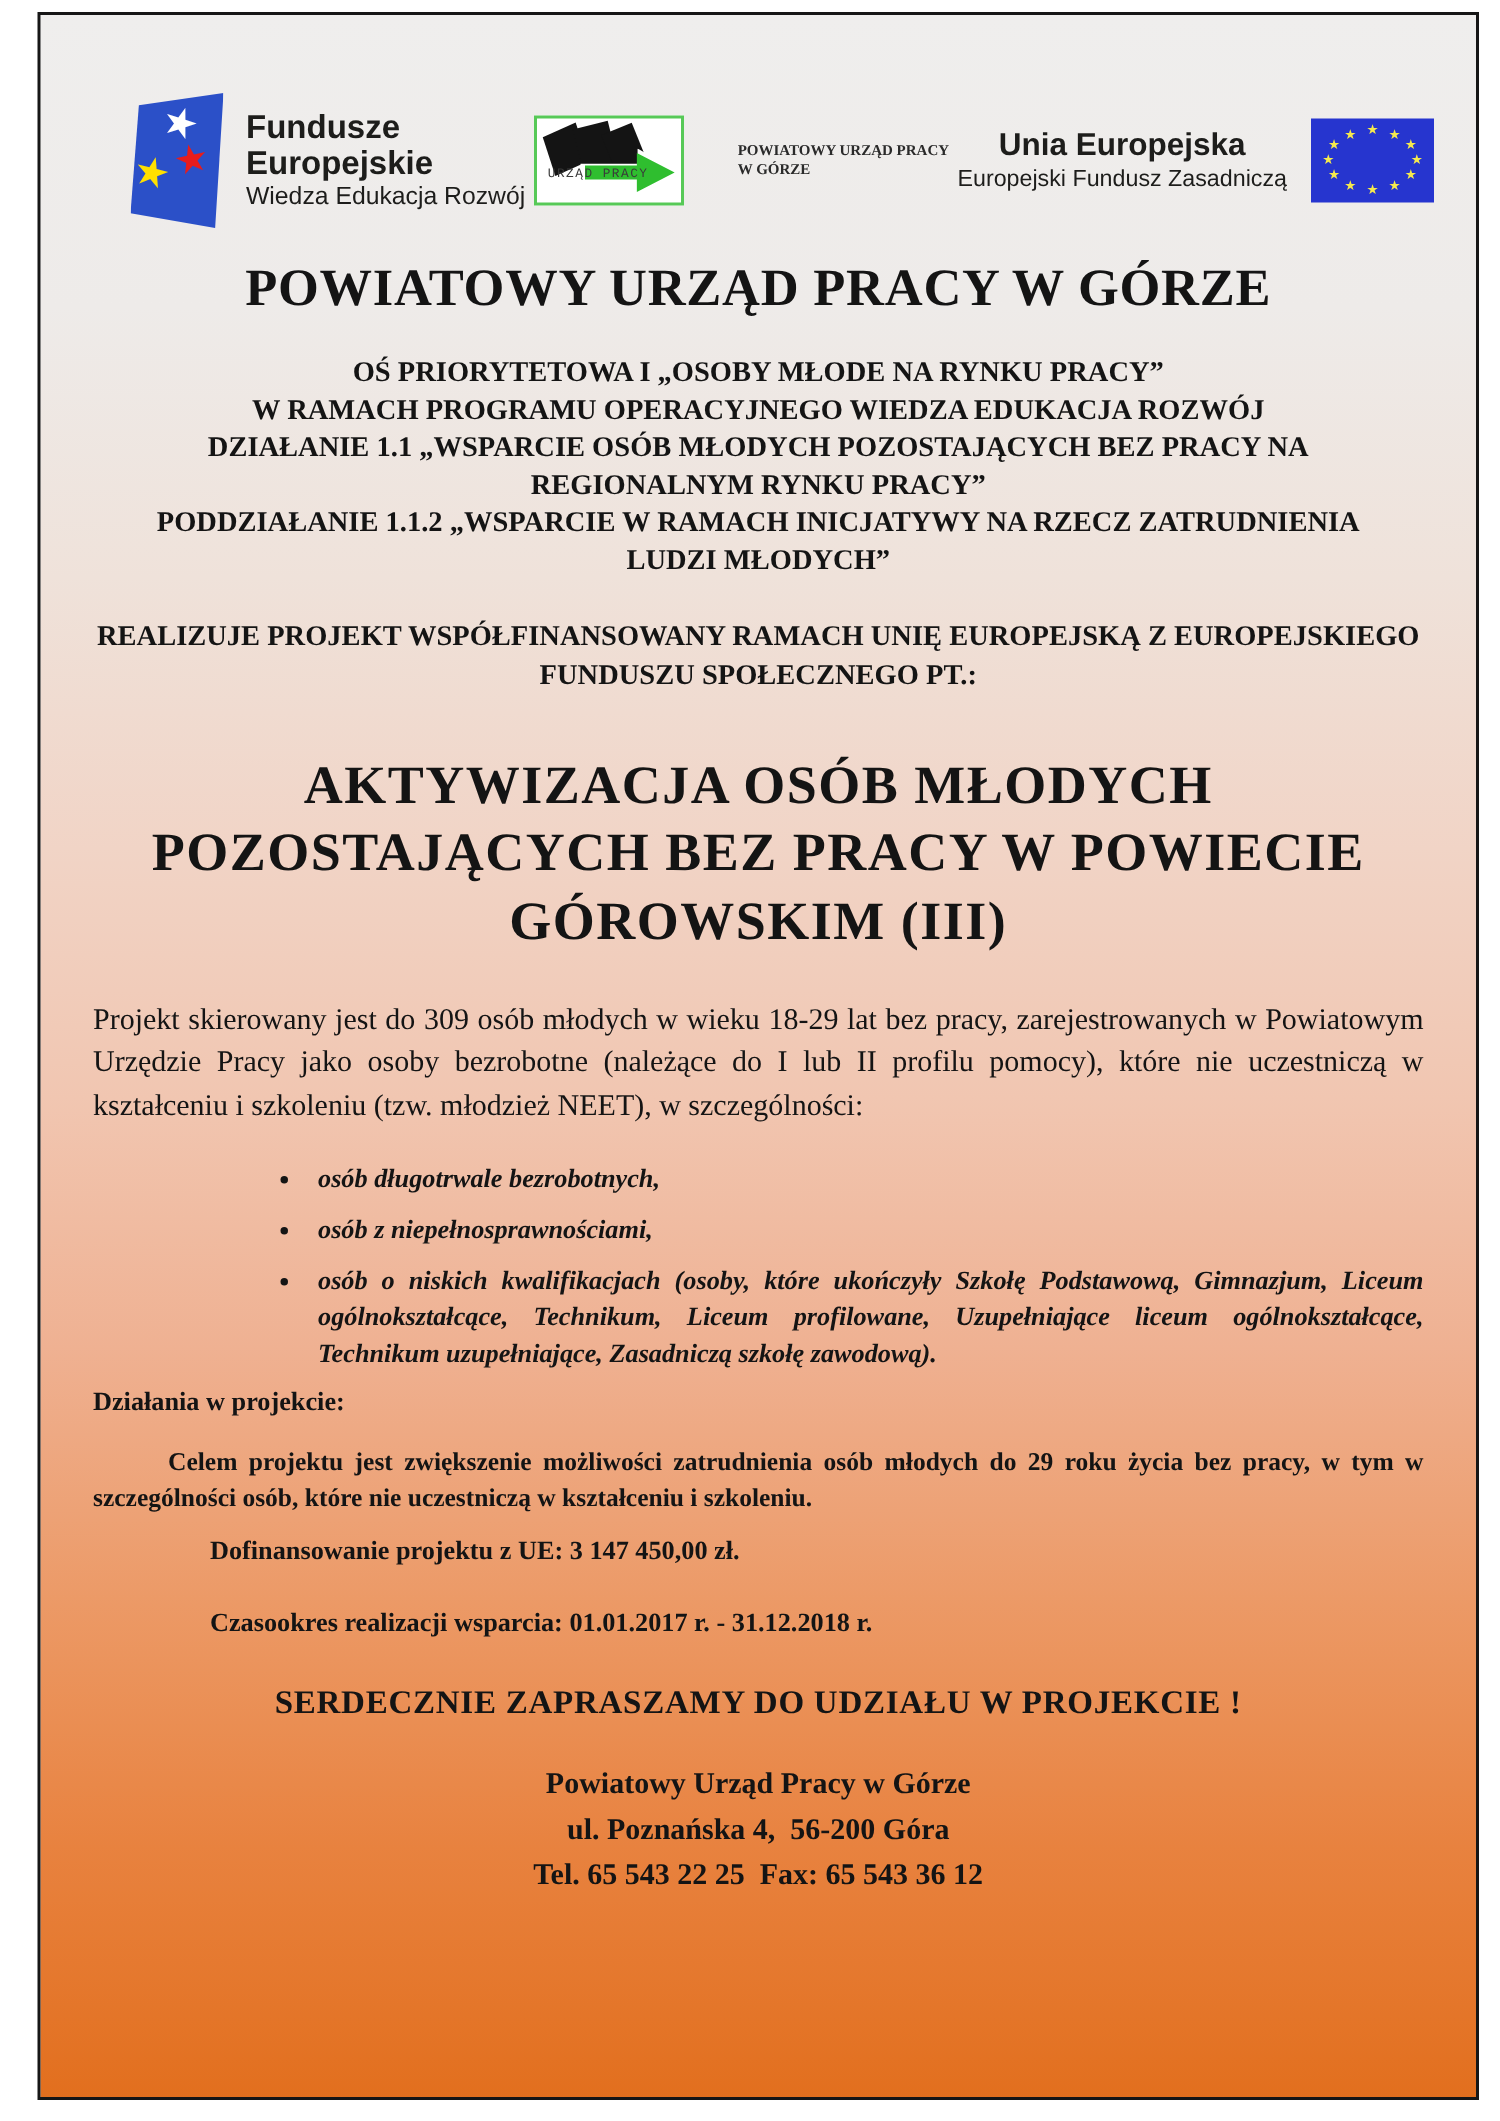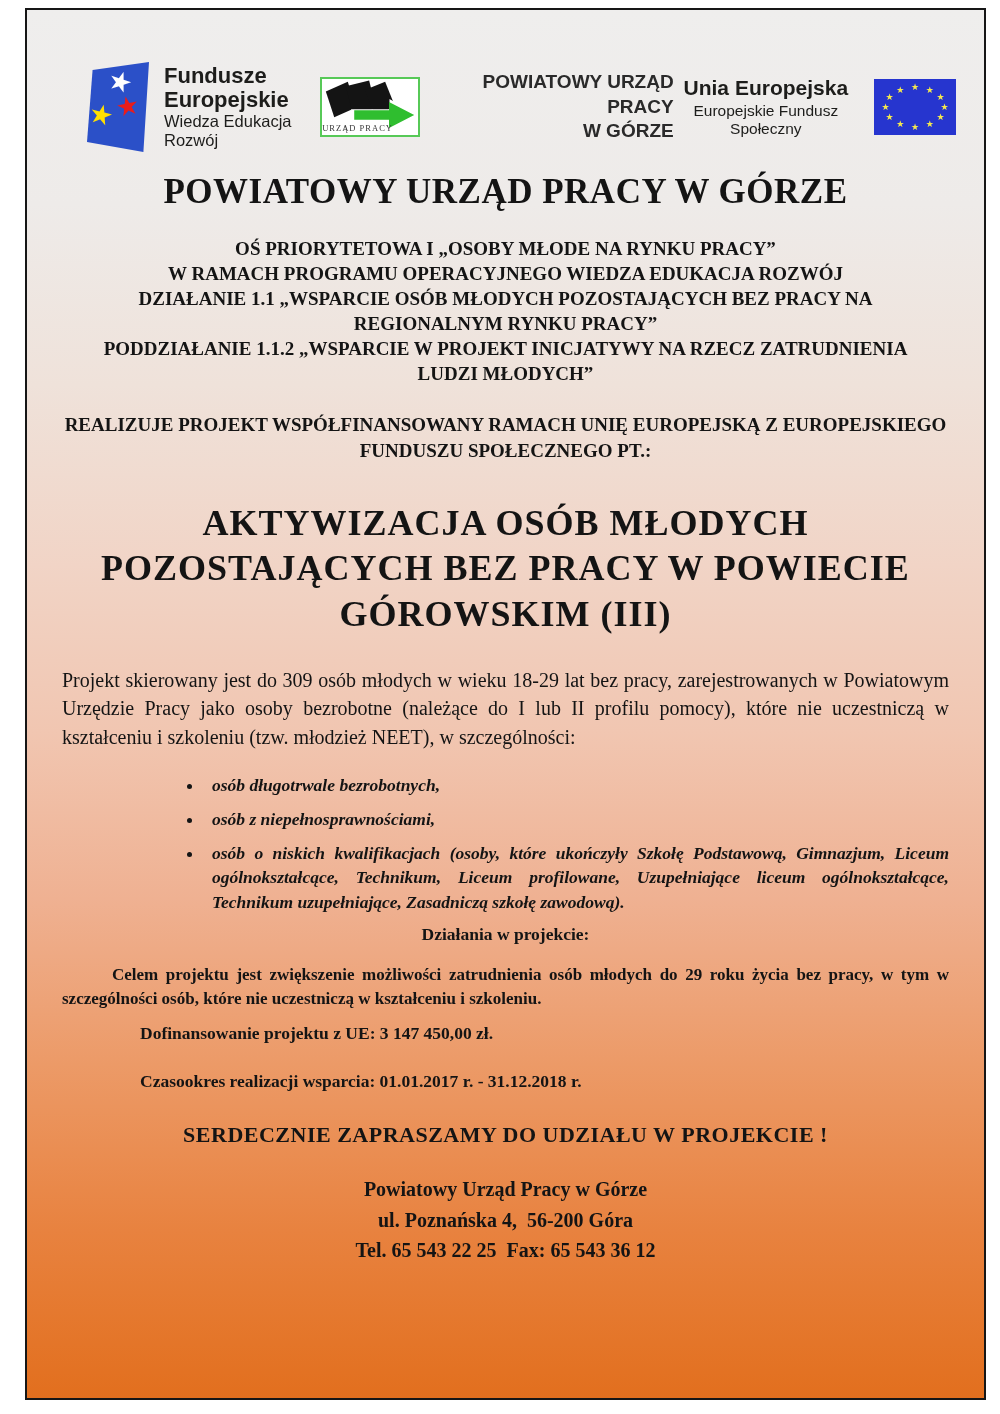--- a/index.html
+++ b/index.html
@@ -36,24 +36,24 @@
   .pup-box{position:relative;width:100px;height:60px;background:#ffffff;
     border:2px solid #57c957;box-sizing:border-box;flex:none;overflow:hidden;}
   .pk{position:absolute;background:#141414;}
   .pk1{left:7px;top:7px;width:24px;height:27px;transform:rotate(-24deg) skewX(-6deg);}
   .pk2{left:27px;top:4px;width:24px;height:29px;transform:rotate(-14deg);}
   .pk3{left:47px;top:6px;width:22px;height:27px;transform:rotate(-22deg);}
   .pup-arrow-outline,.pup-arrow{position:absolute;
     clip-path:polygon(0 32%,58% 32%,58% 0,100% 50%,58% 100%,58% 68%,0 68%);}
   .pup-arrow-outline{left:29px;top:20px;width:66px;height:32px;background:#ffffff;}
   .pup-arrow{left:32px;top:23px;width:60px;height:26px;background:#2fbe2f;}
-  .pup-box-label{position:absolute;left:0;right:14px;bottom:2px;
-    font-family:Liberation Serif, serif;font-size:8.5px;letter-spacing:1px;color:#3a3a3a;}
-  .pup-title{font-family:Liberation Sans, sans-serif;font-weight:bold;font-size:19px;
-    line-height:1.3;text-align:right;color:#2a2a2a;margin-left:36px;}
+  .pup-box-label{position:absolute;left:0;right:14px;bottom:14px;text-align:center;
+    font-family:Liberation Mono, monospace;font-size:8.5px;letter-spacing:1px;color:#3a3a3a;}
+  .pup-title{font-family:Liberation Serif, serif;font-weight:bold;font-size:10px;
+    line-height:1.3;text-align:left;color:#2a2a2a;margin-left:36px;}
 
   
   .eu-text{text-align:center;margin-right:16px;}
   .eu-text .name{font-family:"Liberation Sans",sans-serif;font-weight:bold;
     font-size:21px;color:#1d1d1b;}
   .eu-text .sub{font-family:"Liberation Sans",sans-serif;font-size:15.5px;
     color:#1d1d1b;margin-top:2px;}
   .eu-flag{position:relative;width:82px;height:56px;background:#2635cf;flex:none;}
   .eu-star{position:absolute;color:#f5e94e;font-size:9px;line-height:1;
     transform:translate(-50%,-50%);}
@@ -66,21 +66,21 @@
   .program .pline{display:block;}
   .realizuje{margin-top:26px;text-align:center;font-weight:bold;
     font-size:19px;line-height:1.32;}
   .project-title{margin-top:38px;text-align:center;font-weight:bold;
     font-size:36px;line-height:1.27;letter-spacing:1px;}
   .intro{margin-top:28px;text-align:justify;font-weight:normal;
     font-size:20px;line-height:1.42;}
   ul.bullets{margin:22px 0 0;padding:0 0 0 142px;text-align:justify;
     font-weight:bold;font-style:italic;font-size:17.5px;line-height:1.42;}
   ul.bullets li{margin-bottom:9px;padding-left:8px;}
-  .activities-label{margin-top:8px;font-weight:bold;font-size:17.5px;text-align:center;}
+  .activities-label{margin-top:8px;font-weight:bold;font-size:17.5px;}
   ul.activities{margin:8px 0 0;padding:0 0 0 142px;font-weight:bold;
     font-style:italic;font-size:17.5px;line-height:1.42;}
   ul.activities li{margin-bottom:11px;padding-left:8px;}
   .goal{margin-top:18px;text-align:justify;font-weight:bold;
     font-size:17px;line-height:1.42;text-indent:50px;}
   .funding{margin-top:12px;padding-left:78px;font-weight:bold;font-size:17.5px;}
   .timeframe{margin-top:27px;padding-left:78px;font-weight:bold;font-size:17.5px;}
   .invitation{margin-top:30px;text-align:center;font-weight:bold;
     font-size:22px;letter-spacing:0.5px;}
   .contact{margin-top:26px;text-align:center;font-weight:bold;
@@ -121,38 +121,38 @@
       </div>
       <div class="pup-title">
         <span>POWIATOWY URZĄD PRACY</span><br>
         <span>W GÓRZE</span>
       </div>
     </div>
 
     <div class="logo-group">
       <div class="eu-text">
         <div class="name">Unia Europejska</div>
-        <div class="sub">Europejskie Fundusz Społeczny</div>
+        <div class="sub">Europejski Fundusz Zasadniczą</div>
       </div>
       <div class="eu-flag">
         <span></span>
       <span class="eu-star" style="left: 50%; top: 14%;">★</span><span class="eu-star" style="left: 68%; top: 18.8231%;">★</span><span class="eu-star" style="left: 81.1769%; top: 32%;">★</span><span class="eu-star" style="left: 86%; top: 50%;">★</span><span class="eu-star" style="left: 81.1769%; top: 68%;">★</span><span class="eu-star" style="left: 68%; top: 81.1769%;">★</span><span class="eu-star" style="left: 50%; top: 86%;">★</span><span class="eu-star" style="left: 32%; top: 81.1769%;">★</span><span class="eu-star" style="left: 18.8231%; top: 68%;">★</span><span class="eu-star" style="left: 14%; top: 50%;">★</span><span class="eu-star" style="left: 18.8231%; top: 32%;">★</span><span class="eu-star" style="left: 32%; top: 18.8231%;">★</span></div>
     </div>
 
   </div>
 
   <div class="content">
 
     <div class="main-heading">POWIATOWY URZĄD PRACY W GÓRZE</div>
 
     <div class="program">
       <span class="pline">OŚ PRIORYTETOWA I „OSOBY MŁODE NA RYNKU PRACY”</span>
       <span class="pline">W RAMACH PROGRAMU OPERACYJNEGO WIEDZA EDUKACJA ROZWÓJ</span>
       <span class="pline">DZIAŁANIE 1.1 „WSPARCIE OSÓB MŁODYCH POZOSTAJĄCYCH BEZ PRACY NA REGIONALNYM RYNKU PRACY”</span>
-      <span class="pline">PODDZIAŁANIE 1.1.2 „WSPARCIE W PROJEKT INICJATYWY NA RZECZ ZATRUDNIENIA LUDZI MŁODYCH”</span>
+      <span class="pline">PODDZIAŁANIE 1.1.2 „WSPARCIE W RAMACH INICJATYWY NA RZECZ ZATRUDNIENIA LUDZI MŁODYCH”</span>
     </div>
 
     <div class="realizuje">
       <span class="pline">REALIZUJE PROJEKT WSPÓŁFINANSOWANY RAMACH UNIĘ EUROPEJSKĄ</span>
       <span class="pline">Z EUROPEJSKIEGO FUNDUSZU SPOŁECZNEGO PT.:</span>
     </div>
 
     <div class="project-title">
       <span class="pline">AKTYWIZACJA OSÓB MŁODYCH</span>
       <span class="pline">POZOSTAJĄCYCH BEZ PRACY</span>

